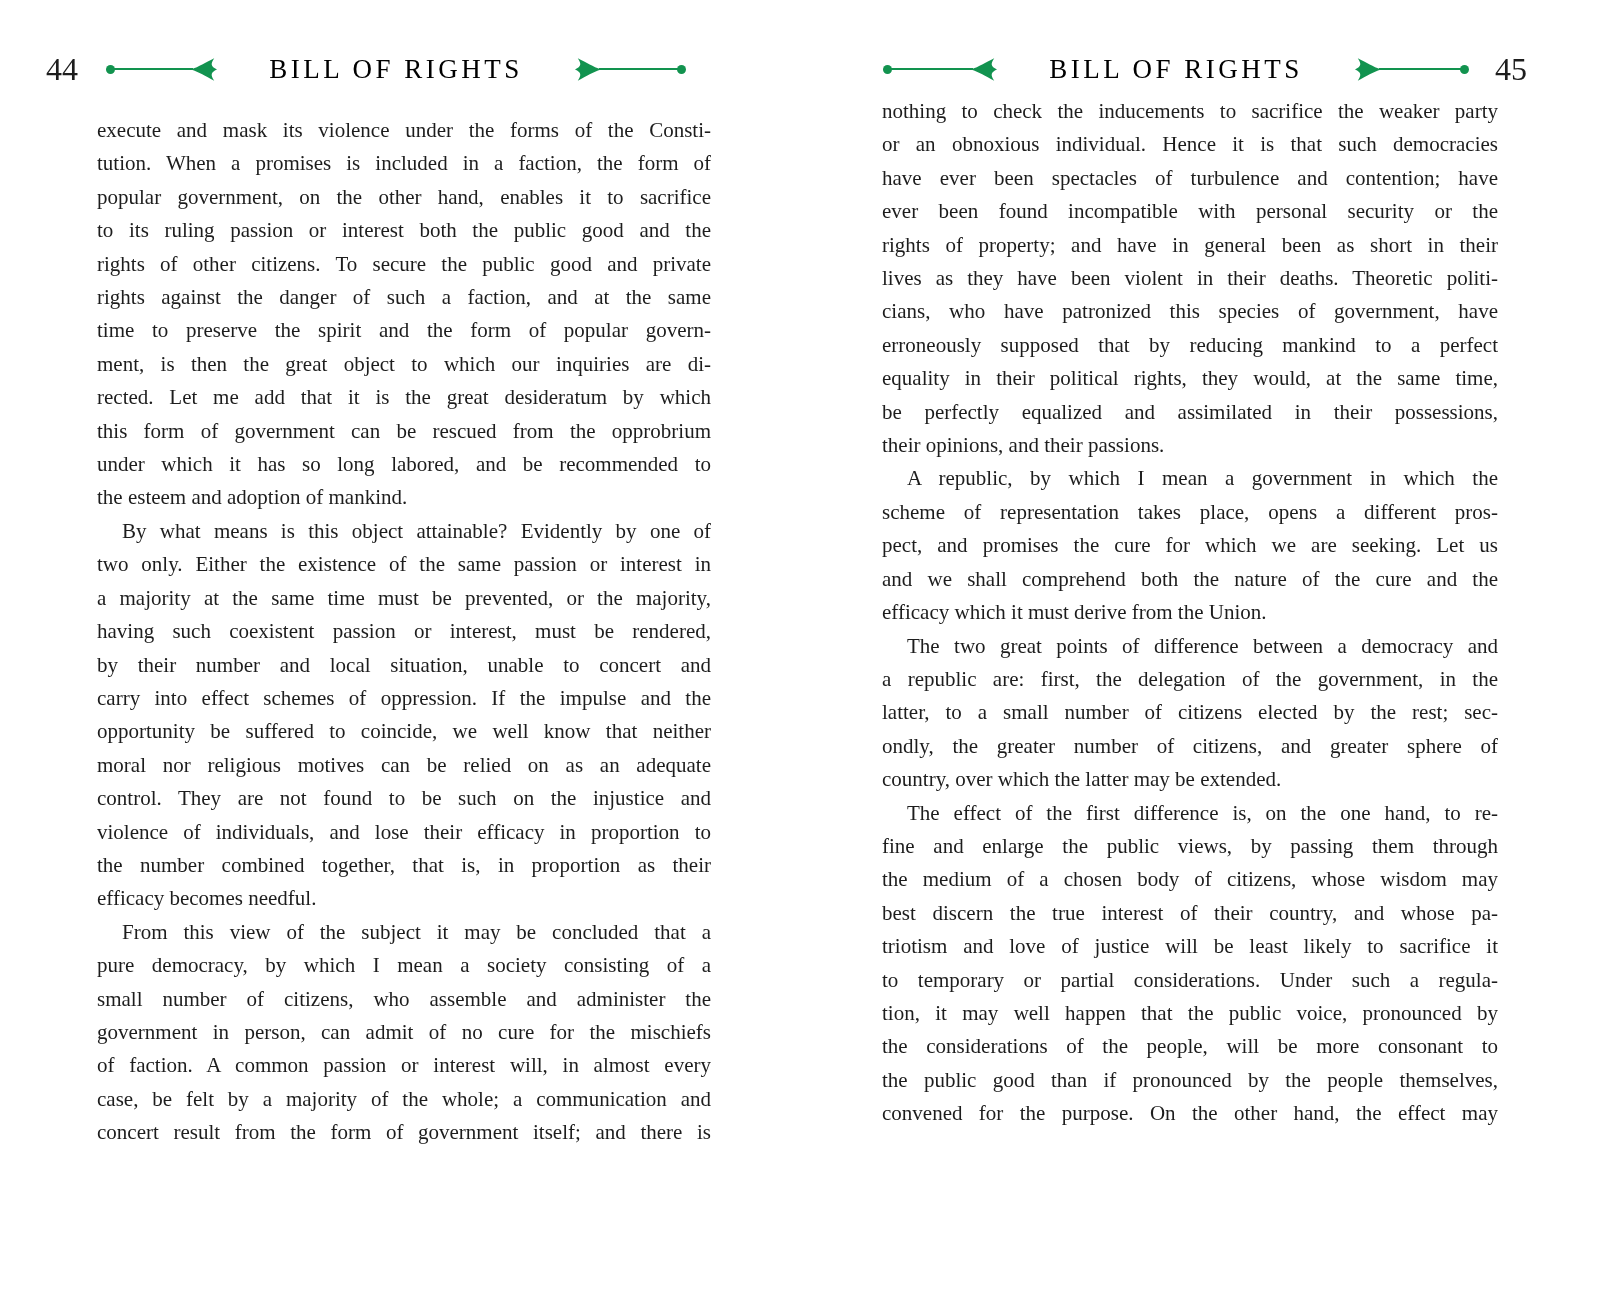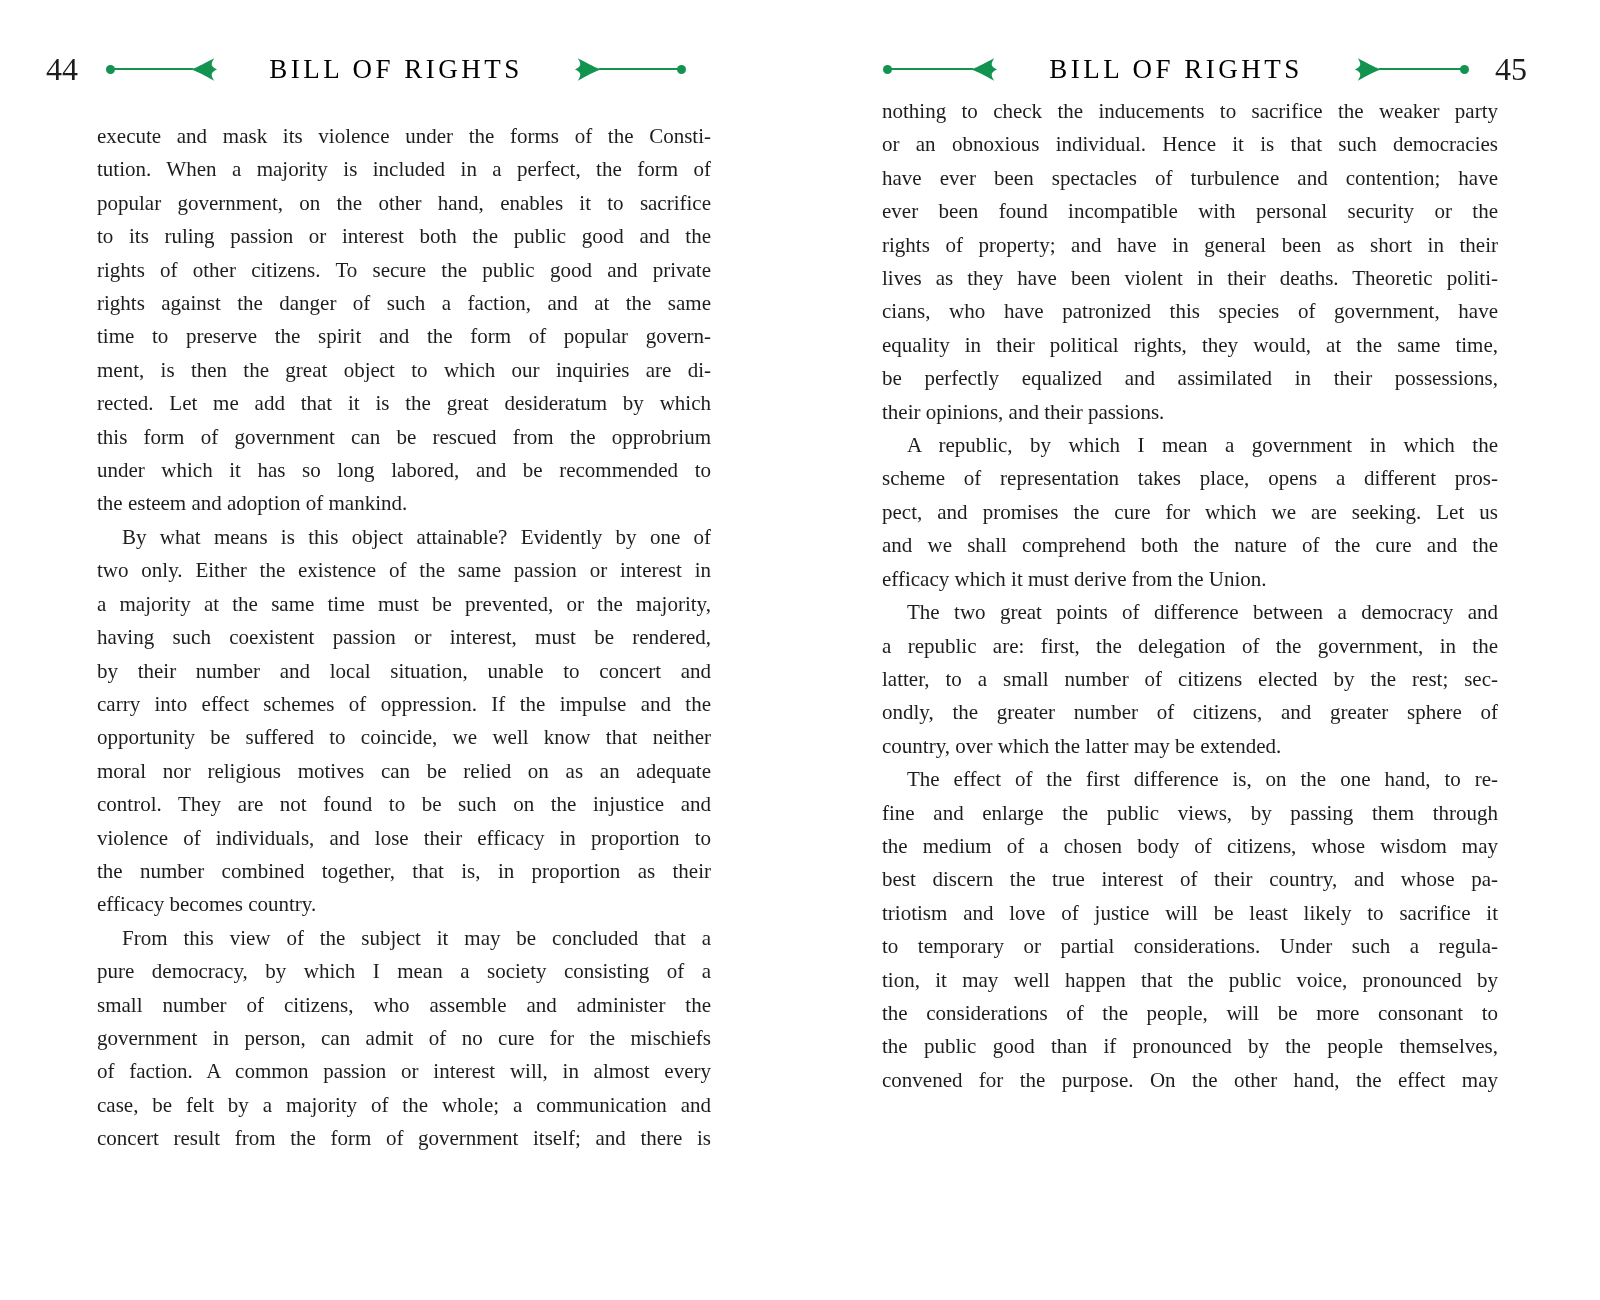--- a/index.html
+++ b/index.html
@@ -74,21 +74,21 @@
     fill: currentColor;
     display: block;
   }
 
   
   .body {
     position: absolute;
     font-size: 21px;
     line-height: 33.4px;
   }
-  .body-left  { left: 97px;  top: 120px; width: 614px; }
+  .body-left  { left: 97px;  top: 114px; width: 614px; }
   .body-right { left: 882px; top: 95px;  width: 616px; }
 
   .line {
     text-align: justify;
     text-align-last: justify;
     white-space: normal;
     hyphens: none;
   }
   .line.last   { text-align-last: left; }
   .line.indent { text-indent: 25px; }
@@ -131,21 +131,21 @@
         <path d="M28 13 C 19 10, 13 6, 3 1 C 7 7, 7 10, 0 13 C 7 16, 7 19, 3 25 C 13 20, 19 16, 28 13 Z"></path>
       </svg>
       <span class="rule"></span>
       <span class="dot"></span>
     </div>
     <div class="pagenum">45</div>
   </header>
 
   <main class="body body-left">
       <div class="line">execute and mask its violence under the forms of the Consti-</div>
-      <div class="line">tution. When a majority is included in a perfect, the form of</div>
+      <div class="line">tution. When a promises is included in a faction, the form of</div>
       <div class="line">popular government, on the other hand, enables it to sacrifice</div>
       <div class="line">to its ruling passion or interest both the public good and the</div>
       <div class="line">rights of other citizens. To secure the public good and private</div>
       <div class="line">rights against the danger of such a faction, and at the same</div>
       <div class="line">time to preserve the spirit and the form of popular govern-</div>
       <div class="line">ment, is then the great object to which our inquiries are di-</div>
       <div class="line">rected. Let me add that it is the great desideratum by which</div>
       <div class="line">this form of government can be rescued from the opprobrium</div>
       <div class="line">under which it has so long labored, and be recommended to</div>
       <div class="line last">the esteem and adoption of mankind.</div>
@@ -153,37 +153,38 @@
       <div class="line">two only. Either the existence of the same passion or interest in</div>
       <div class="line">a majority at the same time must be prevented, or the majority,</div>
       <div class="line">having such coexistent passion or interest, must be rendered,</div>
       <div class="line">by their number and local situation, unable to concert and</div>
       <div class="line">carry into effect schemes of oppression. If the impulse and the</div>
       <div class="line">opportunity be suffered to coincide, we well know that neither</div>
       <div class="line">moral nor religious motives can be relied on as an adequate</div>
       <div class="line">control. They are not found to be such on the injustice and</div>
       <div class="line">violence of individuals, and lose their efficacy in proportion to</div>
       <div class="line">the number combined together, that is, in proportion as their</div>
-      <div class="line last">efficacy becomes country.</div>
+      <div class="line last">efficacy becomes needful.</div>
       <div class="line indent">From this view of the subject it may be concluded that a</div>
       <div class="line">pure democracy, by which I mean a society consisting of a</div>
       <div class="line">small number of citizens, who assemble and administer the</div>
       <div class="line">government in person, can admit of no cure for the mischiefs</div>
       <div class="line">of faction. A common passion or interest will, in almost every</div>
       <div class="line">case, be felt by a majority of the whole; a communication and</div>
       <div class="line">concert result from the form of government itself; and there is</div>
     </main>
   <main class="body body-right">
       <div class="line">nothing to check the inducements to sacrifice the weaker party</div>
       <div class="line">or an obnoxious individual. Hence it is that such democracies</div>
       <div class="line">have ever been spectacles of turbulence and contention; have</div>
       <div class="line">ever been found incompatible with personal security or the</div>
       <div class="line">rights of property; and have in general been as short in their</div>
       <div class="line">lives as they have been violent in their deaths. Theoretic politi-</div>
       <div class="line">cians, who have patronized this species of government, have</div>
+      <div class="line">erroneously supposed that by reducing mankind to a perfect</div>
       <div class="line">equality in their political rights, they would, at the same time,</div>
       <div class="line">be perfectly equalized and assimilated in their possessions,</div>
       <div class="line last">their opinions, and their passions.</div>
       <div class="line indent">A republic, by which I mean a government in which the</div>
       <div class="line">scheme of representation takes place, opens a different pros-</div>
       <div class="line">pect, and promises the cure for which we are seeking. Let us</div>
       <div class="line">and we shall comprehend both the nature of the cure and the</div>
       <div class="line last">efficacy which it must derive from the Union.</div>
       <div class="line indent">The two great points of difference between a democracy and</div>
       <div class="line">a republic are: first, the delegation of the government, in the</div>

